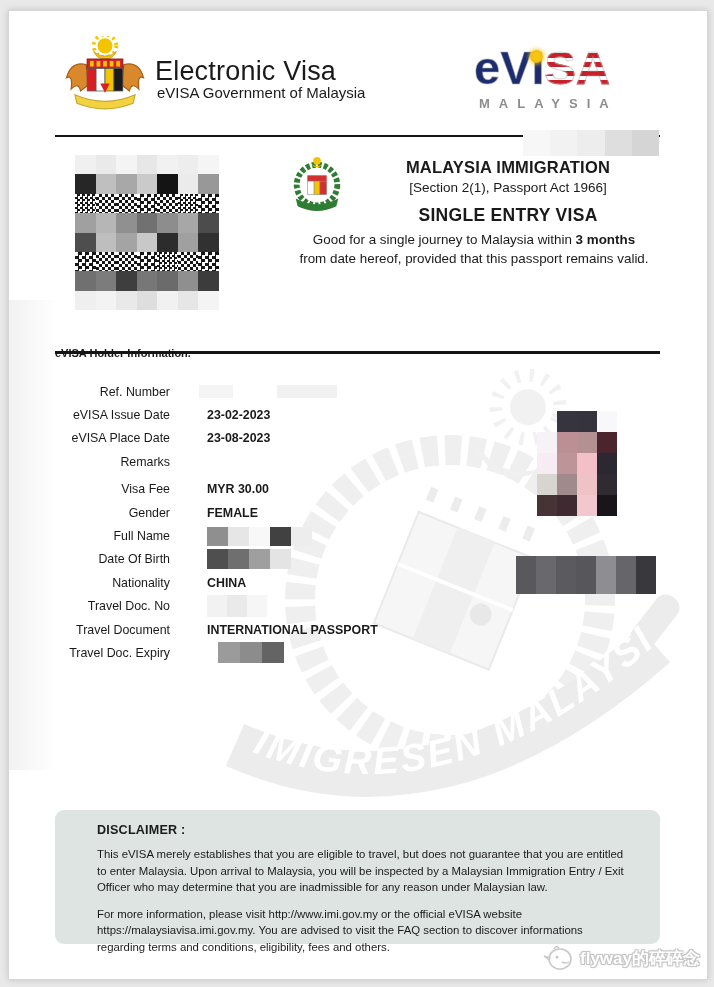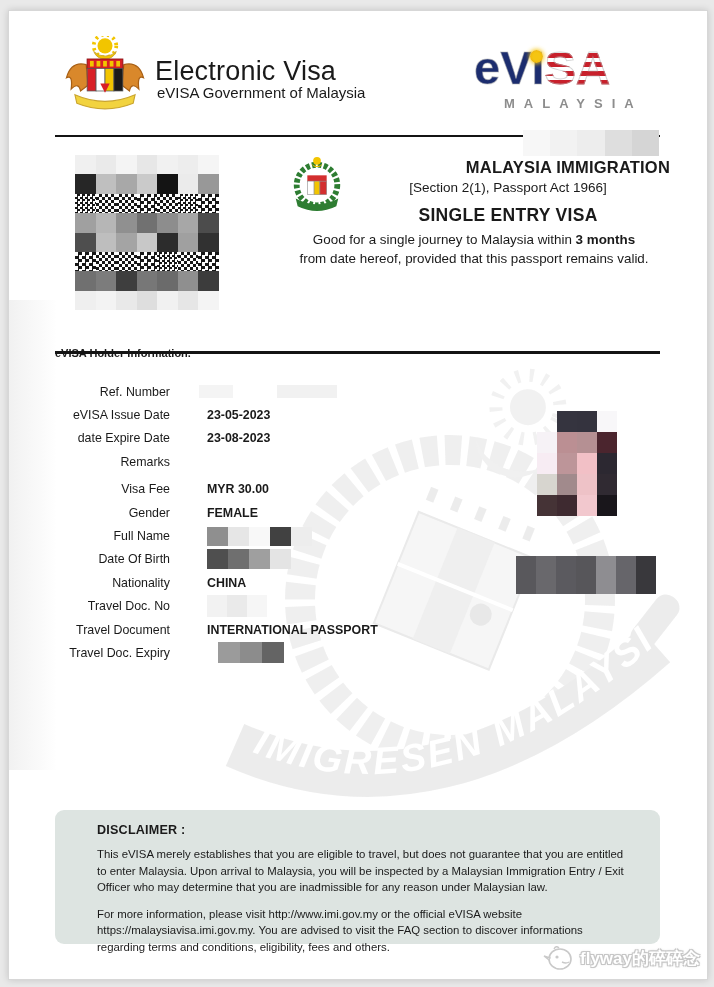--- a/index.html
+++ b/index.html
@@ -18,40 +18,40 @@
   .doc-subtitle{position:absolute;left:157px;top:84px;font-size:15px;}
   .evisa-logo{position:absolute;left:474px;top:44px;width:202px;}
   .evisa-word{position:relative;font-weight:900;font-size:47px;line-height:1;display:flex;}
   .lt{-webkit-text-stroke:1px rgba(175,175,175,.55);}
   .lt0,.lt1,.lt2{color:var(--navy,#1c2d6f);}
   .lt3,.lt4{background:repeating-linear-gradient(180deg,var(--flag-red,#c8202b) 0 5px,#ffffff 5px 9px);
             -webkit-background-clip:text;background-clip:text;color:transparent;}
   .sun{position:absolute;left:56px;top:6px;width:13px;height:13px;border-radius:50%;
        background:radial-gradient(circle,var(--flag-yellow,#f5c511) 40%,#e8a90c 100%);
        box-shadow:0 0 4px 1px rgba(245,197,17,.9);}
-  .evisa-sub{margin-top:5px;padding-left:5px;font-size:13px;font-weight:700;color:var(--logo-gray,#8d8d8d);letter-spacing:9px;margin-left:25px;}
+  .evisa-sub{margin-top:5px;padding-left:5px;font-size:13px;font-weight:700;color:var(--logo-gray,#8d8d8d);letter-spacing:9px;}
   .hrule{position:absolute;left:55px;top:135px;width:605px;height:2px;background:var(--rule,#141414);}
   .hrule.thick{top:351px;height:3px;}
 
   
   .mosaic{position:absolute;display:flex;flex-wrap:wrap;}
   .cell{flex:0 0 auto;}
   .noise{background-image:repeating-conic-gradient(#161616 0% 25%,#fdfdfd 0% 50%);background-size:6px 6px;}
   .mosaic .cell:nth-child(3n).noise{background-size:7px 7px;}
   .mosaic .cell:nth-child(5n).noise{background-size:5px 5px;}
   .m-qr{left:75px;top:155px;width:144px;}
   .m-strip{left:523px;top:130px;width:136px;}
   .m-photo{left:537px;top:411px;width:80px;}
   .m-namebar{left:516px;top:556px;width:140px;}
 
   
   .visa-head{position:absolute;left:288px;top:150px;width:382px;display:flex;align-items:flex-start;}
   .crest{flex:0 0 auto;margin-top:4px;}
   .vh-text{flex:1;text-align:center;padding-top:8px;}
-  .org{font-size:16.5px;font-weight:700;letter-spacing:.2px;text-align:right;}
+  .org{font-size:16.5px;font-weight:700;letter-spacing:.2px;}
   .act{font-size:13.5px;margin-top:3px;}
   .vtype{font-size:17.5px;font-weight:700;margin-top:10px;letter-spacing:.3px;}
   .validity{position:absolute;left:282px;top:231px;width:384px;text-align:center;font-size:13.4px;line-height:18.5px;}
 
   
   .holder-title{position:absolute;left:55px;top:347px;font-size:11px;font-weight:700;}
   .fields{position:absolute;left:55px;top:380px;width:605px;}
   .frow{display:flex;align-items:center;height:23.4px;}
   .frow.gap{margin-top:4px;}
   .flabel{width:115px;text-align:right;font-size:12.4px;}
@@ -241,24 +241,24 @@
           <div class="fvalue">
             <div class="rmosaic" style="height: 13px; margin-left: -8px;">
               <div class="rcell" style="width: 34px; background: rgb(244, 244, 244);"></div>
               <div class="rcell" style="width: 44px; background: transparent;"></div>
               <div class="rcell" style="width: 60px; background: rgb(241, 241, 241);"></div>
             </div>
           </div>
         </div>
         <div class="frow">
           <div class="flabel">eVISA Issue Date</div>
-          <div class="fvalue">23-05-2023</div>
-        </div>
-        <div class="frow">
-          <div class="flabel">date Expire Date</div>
+          <div class="fvalue">23-02-2023</div>
+        </div>
+        <div class="frow">
+          <div class="flabel">eVISA Place Date</div>
           <div class="fvalue">23-08-2023</div>
         </div>
         <div class="frow">
           <div class="flabel">Remarks</div>
         </div>
         <div class="frow gap">
           <div class="flabel">Visa Fee</div>
           <div class="fvalue">MYR 30.00</div>
         </div>
         <div class="frow">

